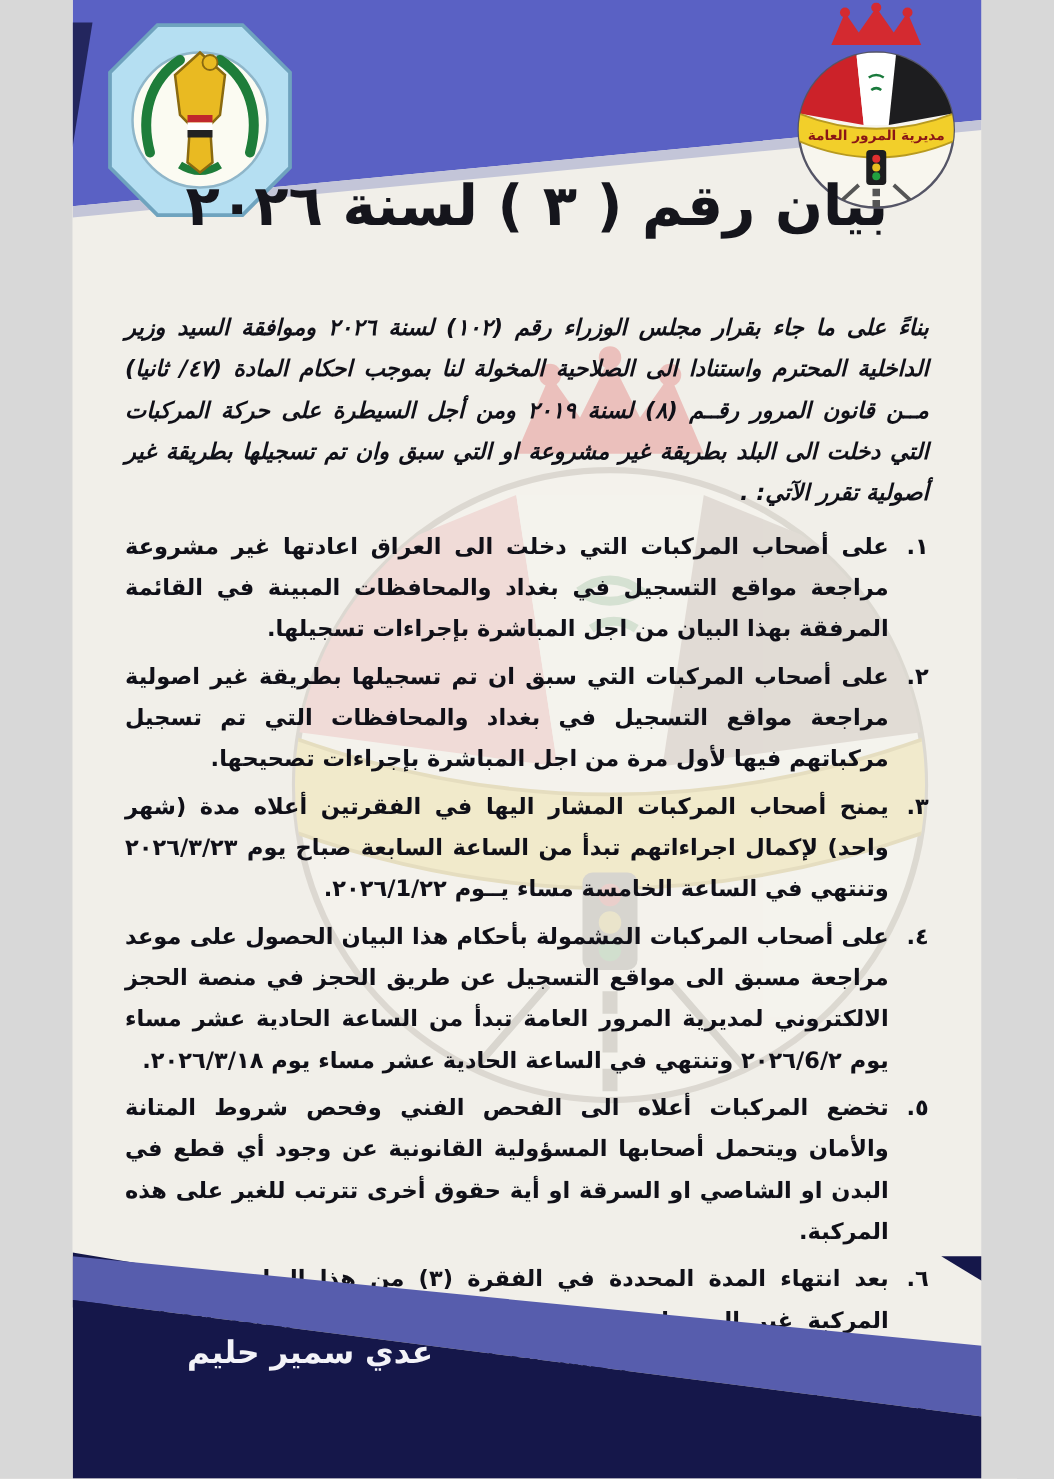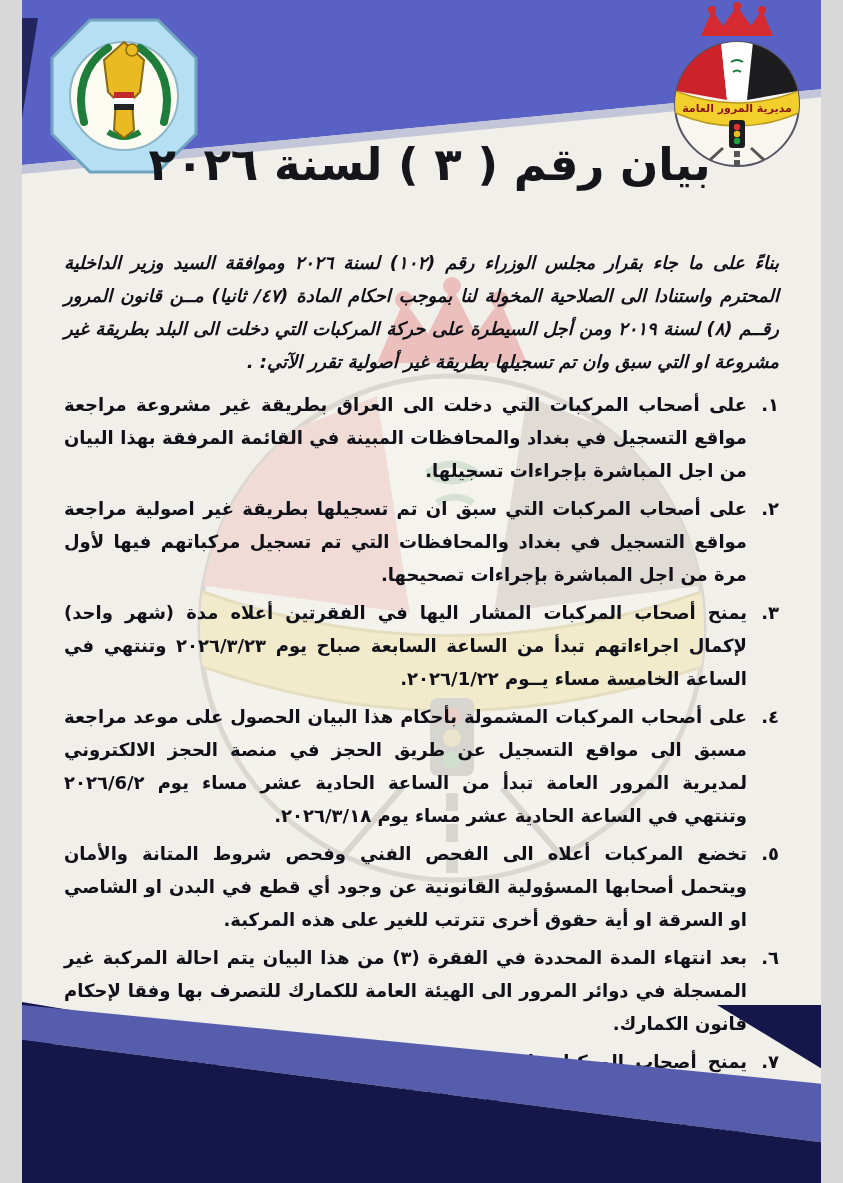--- a/index.html
+++ b/index.html
@@ -1,17 +1,17 @@
 <!DOCTYPE html>
 <html lang="ar" dir="rtl"><head>
 <meta charset="utf-8">
 <style>
   html,body{margin:0;padding:0;}
   body{font-family:"DejaVu Sans",sans-serif;background:#d8d8d8;}
-  .page{position:relative;width:799px;height:1183px;margin:0 auto;background:#f1efe9;overflow:hidden;direction:rtl;}
+  .page{position:relative;width:727px;height:1183px;margin:0 auto;background:#f1efe9;overflow:hidden;direction:rtl;}
   svg{display:block;}
   .hdr-svg{position:absolute;top:0;left:0;z-index:1;}
   .logo-left{position:absolute;top:14px;left:26px;z-index:3;}
   .logo-right{position:absolute;top:2px;right:8px;z-index:3;}
   .watermark{position:absolute;top:268px;left:150px;z-index:0;opacity:.32;pointer-events:none;}
   .doc-title{position:absolute;top:138px;left:0;right:0;z-index:4;text-align:center;
              font-size:45px;font-weight:bold;color:#15151c;letter-spacing:-1px;padding-left:16px;}
   .body-text{position:absolute;top:246px;right:42px;left:42px;z-index:2;color:#101018;
              font-size:18px;font-weight:bold;line-height:33px;}
   .intro{text-align:justify;margin:0 0 10px 0;font-style:italic;}
@@ -102,21 +102,21 @@
     </g>
   </svg>
 
   <div class="doc-title">بيان رقم ( ٣ ) لسنة ٢٠٢٦</div>
 
   <div class="body-text">
     <p class="intro">بناءً على ما جاء بقرار مجلس الوزراء رقم (١٠٢) لسنة ٢٠٢٦ وموافقة السيد وزير الداخلية المحترم واستنادا الى الصلاحية المخولة لنا بموجب احكام المادة (٤٧/ ثانيا) مــن قانون المرور رقــم (٨) لسنة ٢٠١٩ ومن أجل السيطرة على حركة المركبات التي دخلت الى البلد بطريقة غير مشروعة او التي سبق وان تم تسجيلها بطريقة غير أصولية تقرر الآتي: .</p>
 
     <div class="item">
       <span class="num">١.</span>
-      <span class="txt">على أصحاب المركبات التي دخلت الى العراق بطريقة غير مشروعة مراجعة مواقع التسجيل في بغداد والمحافظات المبينة في القائمة المرفقة بهذا البيان من اجل المباشرة بإجراءات تسجيلها.</span>
+      <span class="txt">على أصحاب المركبات التي دخلت الى العراق اعادتها غير مشروعة مراجعة مواقع التسجيل في بغداد والمحافظات المبينة في القائمة المرفقة بهذا البيان من اجل المباشرة بإجراءات تسجيلها.</span>
     </div>
     <div class="item">
       <span class="num">٢.</span>
       <span class="txt">على أصحاب المركبات التي سبق ان تم تسجيلها بطريقة غير اصولية مراجعة مواقع التسجيل في بغداد والمحافظات التي تم تسجيل مركباتهم فيها لأول مرة من اجل المباشرة بإجراءات تصحيحها.</span>
     </div>
     <div class="item">
       <span class="num">٣.</span>
       <span class="txt">يمنح أصحاب المركبات المشار اليها في الفقرتين أعلاه مدة (شهر واحد) لإكمال اجراءاتهم تبدأ من الساعة السابعة صباح يوم ٢٠٢٦/٣/٢٣ وتنتهي في الساعة الخامسة مساء يــوم ٢٠٢٦/1/٢٢.</span>
     </div>
     <div class="item">
@@ -144,15 +144,16 @@
   <svg class="ftr-svg" width="843" height="183" viewBox="0 0 183 183" preserveAspectRatio="none" style="width:843px;height:183px" aria-hidden="true">
   </svg>
   <svg class="ftr-svg" width="843" height="183" viewBox="0 0 843 183" aria-hidden="true">
     <polygon points="695,5 843,5 843,95" fill="#15174a"></polygon>
     <polygon points="0,2 180,32 0,46" fill="#15174a"></polygon>
     <polygon points="0,5 843,88 843,148 0,40" fill="#575dad"></polygon>
     <polygon points="0,40 843,148 843,183 0,183" fill="#15174a"></polygon>
   </svg>
 
   <div class="signature">
+    <div>عدي سمير حليم</div>
   </div>
 
 </div>
 
 </body></html>

